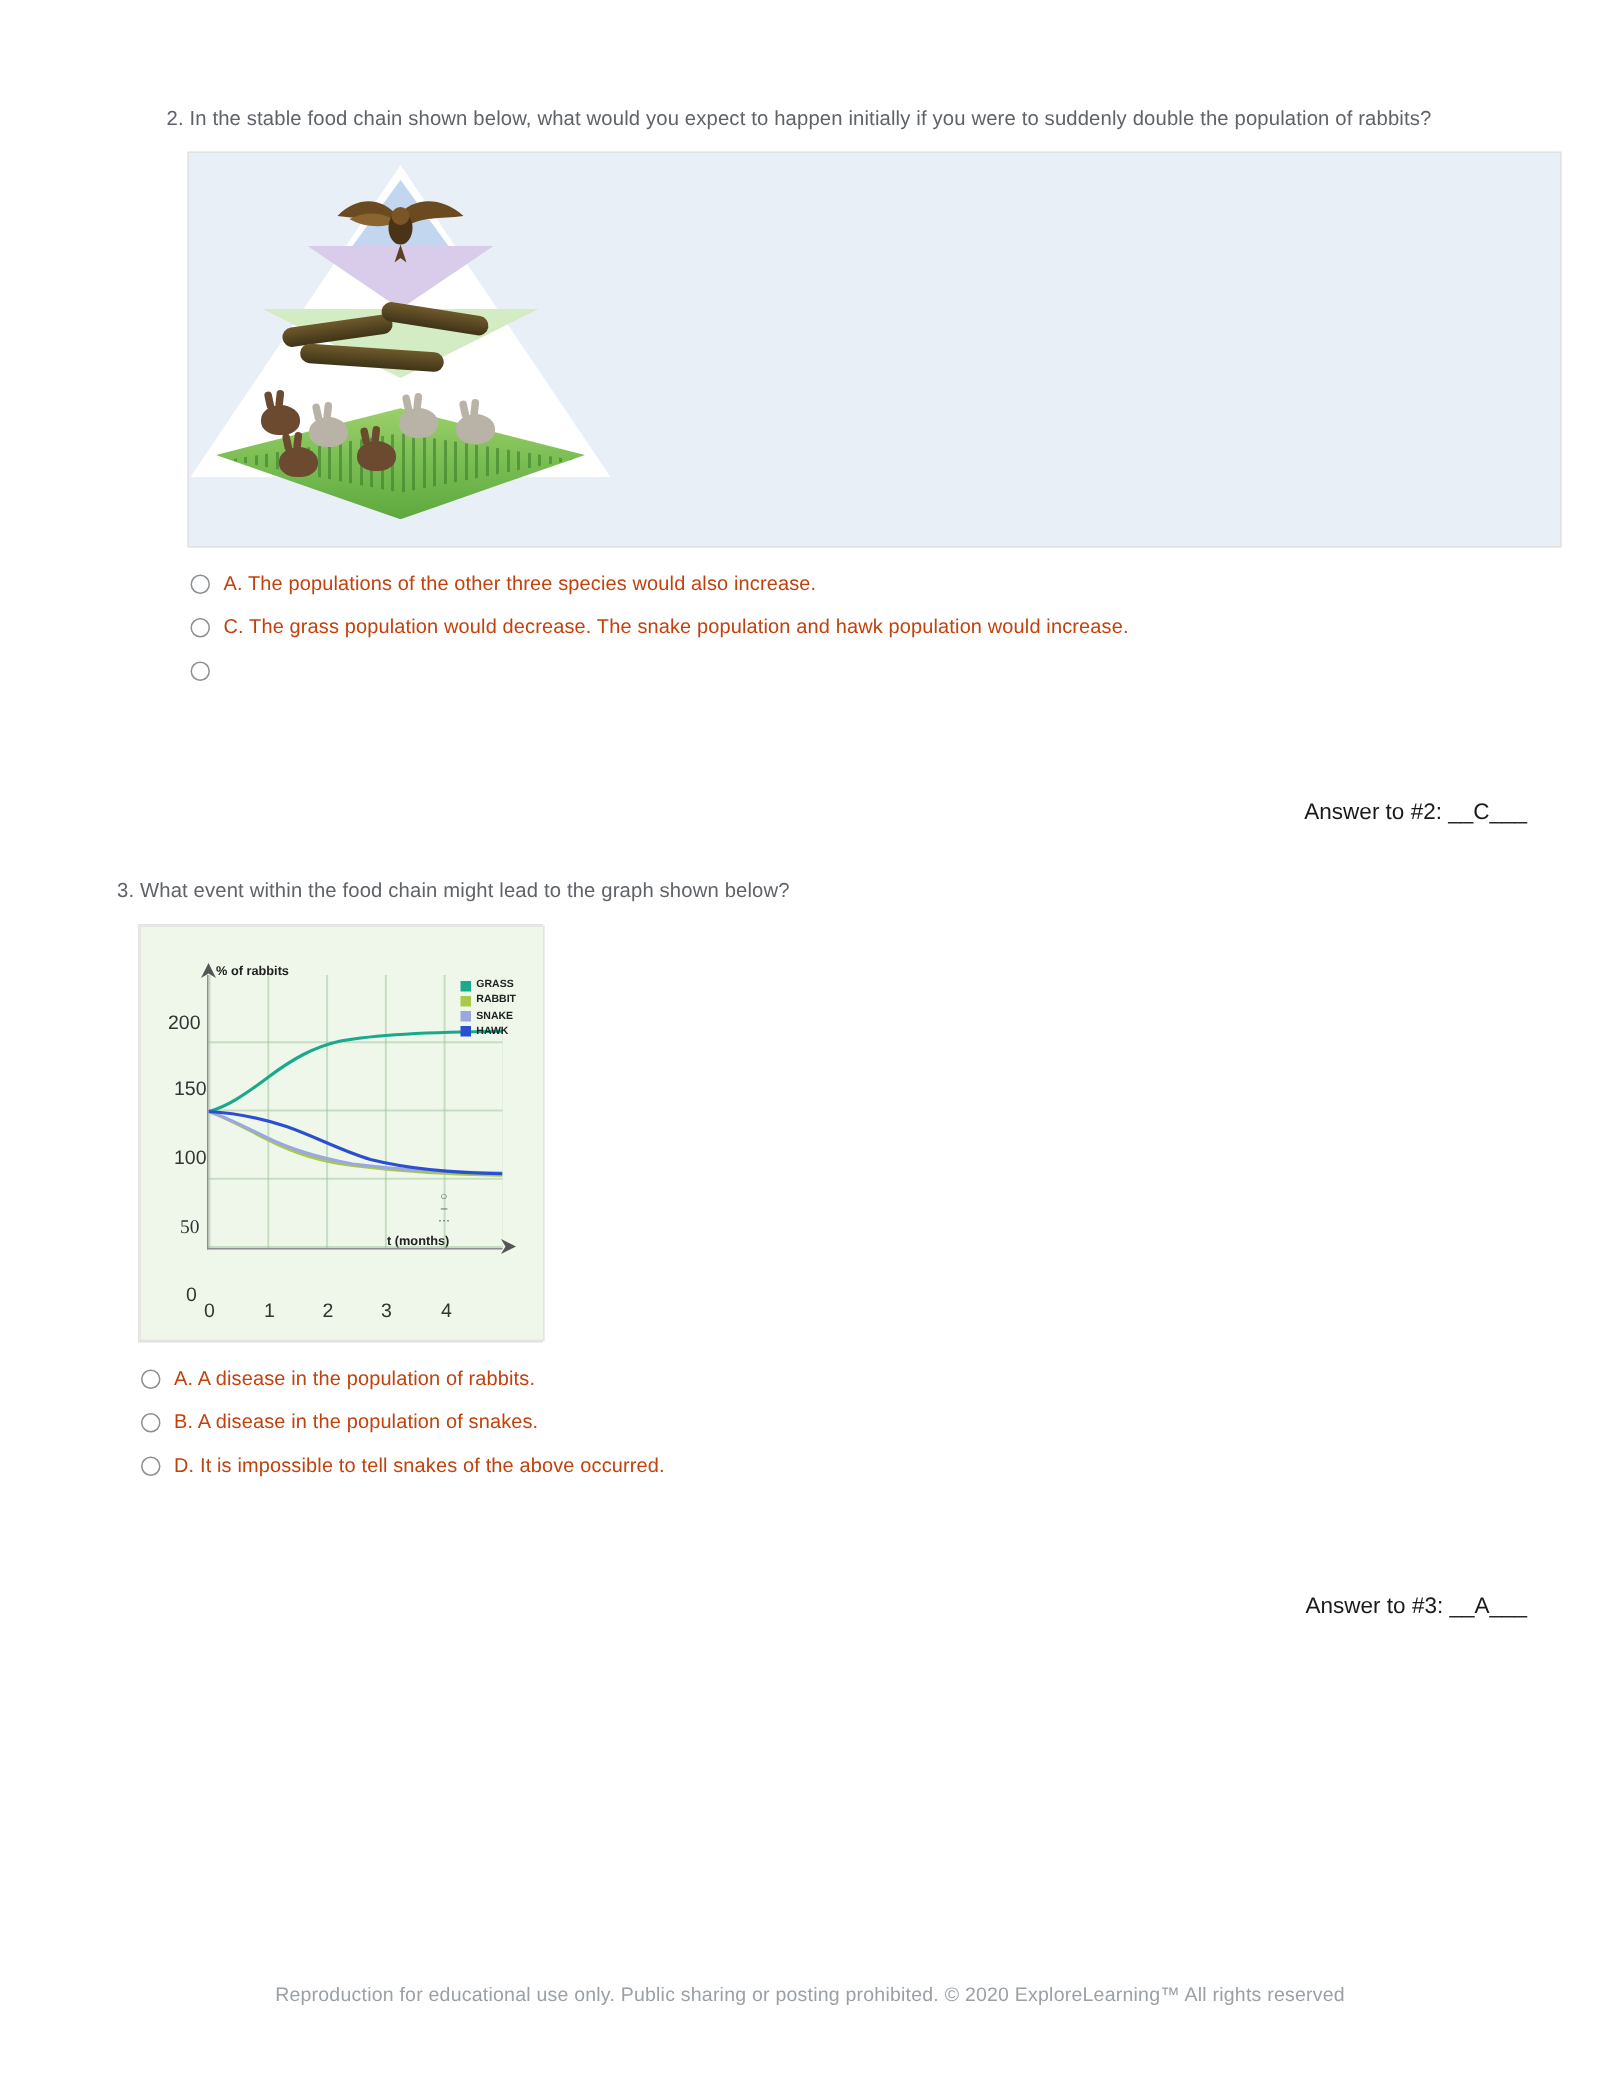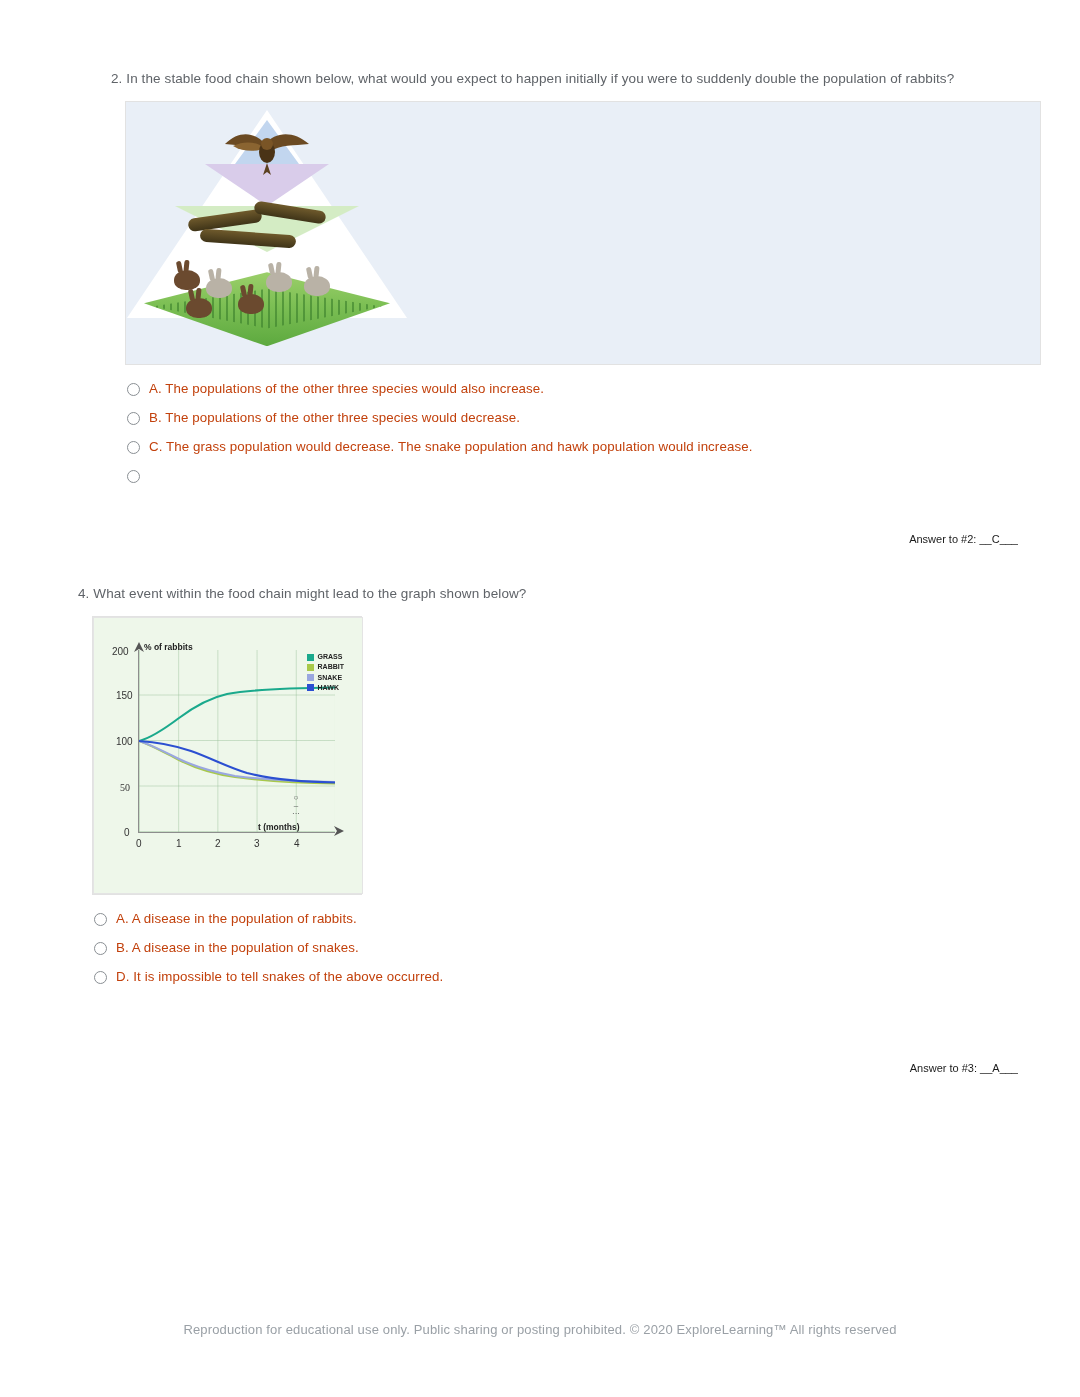--- a/index.html
+++ b/index.html
@@ -63,21 +63,21 @@
     margin-top: 2px;
     flex: 0 0 auto;
     background: #fff;
   }
   .choice-label { white-space: nowrap; }
 
   
   .answer-line {
     position: absolute;
     right: 62px;
-    font-size: 11px;
+    font-size: 15px;
     color: #1a1a1a;
     font-family: "Liberation Sans", sans-serif;
     white-space: nowrap;
     text-align: center;
   }
 
   
   .footer {
     position: absolute;
     left: 0;
@@ -231,22 +231,23 @@
     background-size: 39.2px 45.5px;
   }
   .axis-title {
     position: absolute;
     font-size: 8.5px;
     font-weight: bold;
     color: #222;
   }
   .tick {
     position: absolute;
-    font-size: 10px;
+    font-size: 13px;
     color: #333;
+    margin-top: 28px;
   }
   .legend {
     position: absolute;
     right: 6px;
     top: 16px;
     font-size: 7px;
     font-weight: bold;
     color: #222;
     line-height: 1.45;
   }
@@ -304,39 +305,35 @@
       </div>
     </div>
 
     <div class="choices">
       <div class="choice">
         <span class="radio"></span>
         <span class="choice-label">A. The populations of the other three species would also increase.</span>
       </div>
       <div class="choice">
         <span class="radio"></span>
-        <span class="choice-label">B. The populations of the other three species would decrease.</span>
-      </div>
-      <div class="choice">
-        <span class="radio"></span>
         <span class="choice-label">C. The grass population would decrease. The snake population and hawk population would increase.</span>
       </div>
       <div class="choice">
         <span class="radio"></span>
       </div>
     </div>
   </div>
 
   <div class="answer-line" style="top: 533px;">
     <span>Answer to #2:</span>
     <span>__C___</span>
   </div>
 
   <div class="question" style="top: 585px;">
-    <div class="q-text">4. What event within the food chain might lead to the graph shown below?</div>
+    <div class="q-text">3. What event within the food chain might lead to the graph shown below?</div>
 
     <div class="figure-box" style="background:#eef7ea; width:268px;">
       <div class="chart-box">
         <div class="chart-inner">
 
           <div class="axis-title" style="left: 38px; top: 6px;">% of rabbits</div>
 
           <div class="tick" style="left: 6px; top: 10px;">200</div>
           <div class="tick" style="left: 10px; top: 54px; text-align: center;">150</div>
           <div class="tick" style="left: 10px; top: 100px;">100</div>

